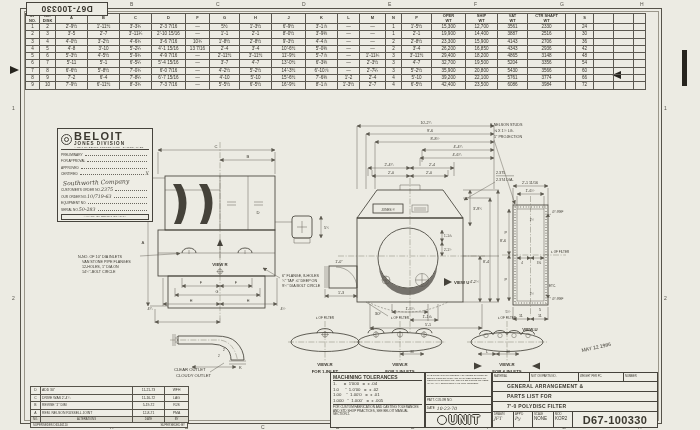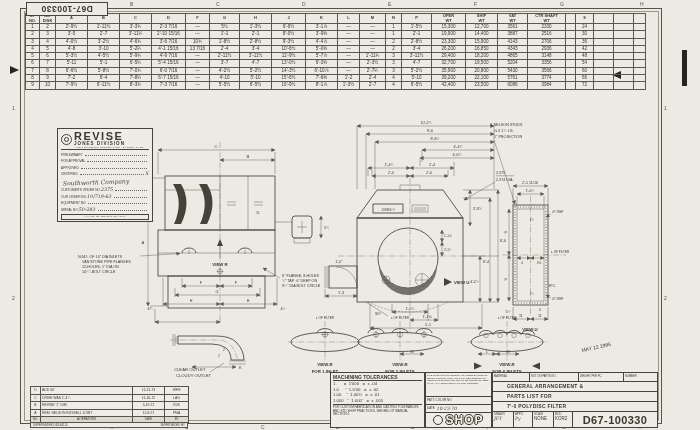--- a/index.html
+++ b/index.html
@@ -403,21 +403,21 @@
   </table>
 
   <div class="arrow-right" style="left:10px;top:66px"></div>
   <div class="arrow-left" style="left:612px;top:71px"></div>
   <div id="blackbar"></div>
 
   <div id="stamp">
     <div class="head">
       <div class="logo-circ"></div>
       <div>
-        <div class="brand">REVISE</div>
+        <div class="brand">BELOIT</div>
         <div class="division">JONES DIVISION</div>
         <div class="sub">A UNIT OF BELOIT CORPORATION · DALTON, MASS.</div>
       </div>
     </div>
     <div class="srow">
         <span>PRELIMINARY</span>
         <span class="lead"></span>
       </div>
     <div class="srow">
         <span>FOR APPROVAL</span>
@@ -701,21 +701,21 @@
     <div id="prop">THIS PRINT IS THE PROPERTY OF JONES DIVISION OF BELOIT CORPORATION AND IS LOANED SUBJECT TO RETURN UPON DEMAND. NOT TO BE COPIED OR USED IN ANY WAY DETRIMENTAL TO OUR INTEREST.</div>
     <div class="midrow">
       <span>PATT. COLOR NO.</span>
     </div>
     <div class="midrow">
       <span>DATE</span>
       <span class="hand" style="font-size:4.5px">10-23-70</span>
     </div>
     <div id="logobox">
       <div class="circ"></div>
-      <div class="jones">SHOP</div>
+      <div class="jones">UNIT</div>
     </div>
   </div>
 
   <div id="tblock">
     <div id="tb-r1">
       <div style="width:34px">MATERIAL</div>
       <div style="width:46px">NOT ON PARTS NO.</div>
       <div style="width:42px">WEIGHT PER PC.</div>
       <div style="flex:1;border-right:none">NUMBER</div>
     </div>

